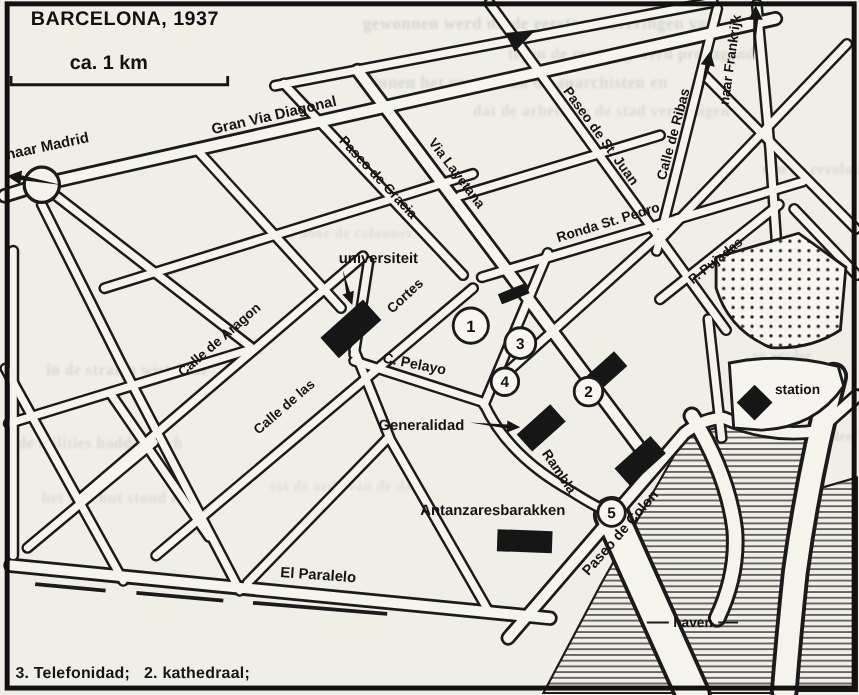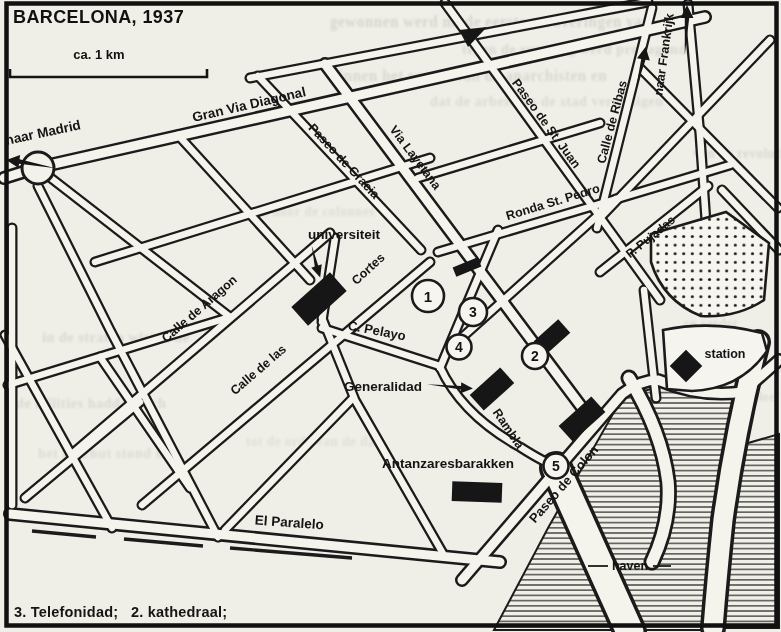--- a/index.html
+++ b/index.html
@@ -13,26 +13,26 @@
     font-family:"Liberation Serif",serif;
     font-weight:bold;
     color:#7d7b73;
     filter:blur(1.1px);
     letter-spacing:.6px;
     white-space:nowrap;
     transform:scaleY(1.08);
   }
   svg.map{position:absolute;left:0;top:0;}
   .map-title{
-    position:absolute;left:13px;top:7px;
+    position:absolute;left:28px;top:7px;
     font-size:18px;font-weight:bold;color:#111;letter-spacing:.4px;
   }
   .scale-label{
     position:absolute;left:58px;top:47px;width:82px;text-align:center;
-    font-size:13px;font-weight:bold;color:#111;
+    font-size:18px;font-weight:bold;color:#111;
   }
   .legend{
     position:absolute;left:14px;top:545px;
     font-size:14.5px;font-weight:bold;color:#151515;
     line-height:27px;letter-spacing:.2px;white-space:pre;
   }
   text{fill:#141414;font-family:"Liberation Sans",sans-serif;font-weight:bold;}
   .casing{stroke:#1b1b1b;fill:none;stroke-linecap:round;stroke-linejoin:round;}
   .roadfill{stroke:#f4f3ec;fill:none;stroke-linecap:round;stroke-linejoin:round;}
 </style>

